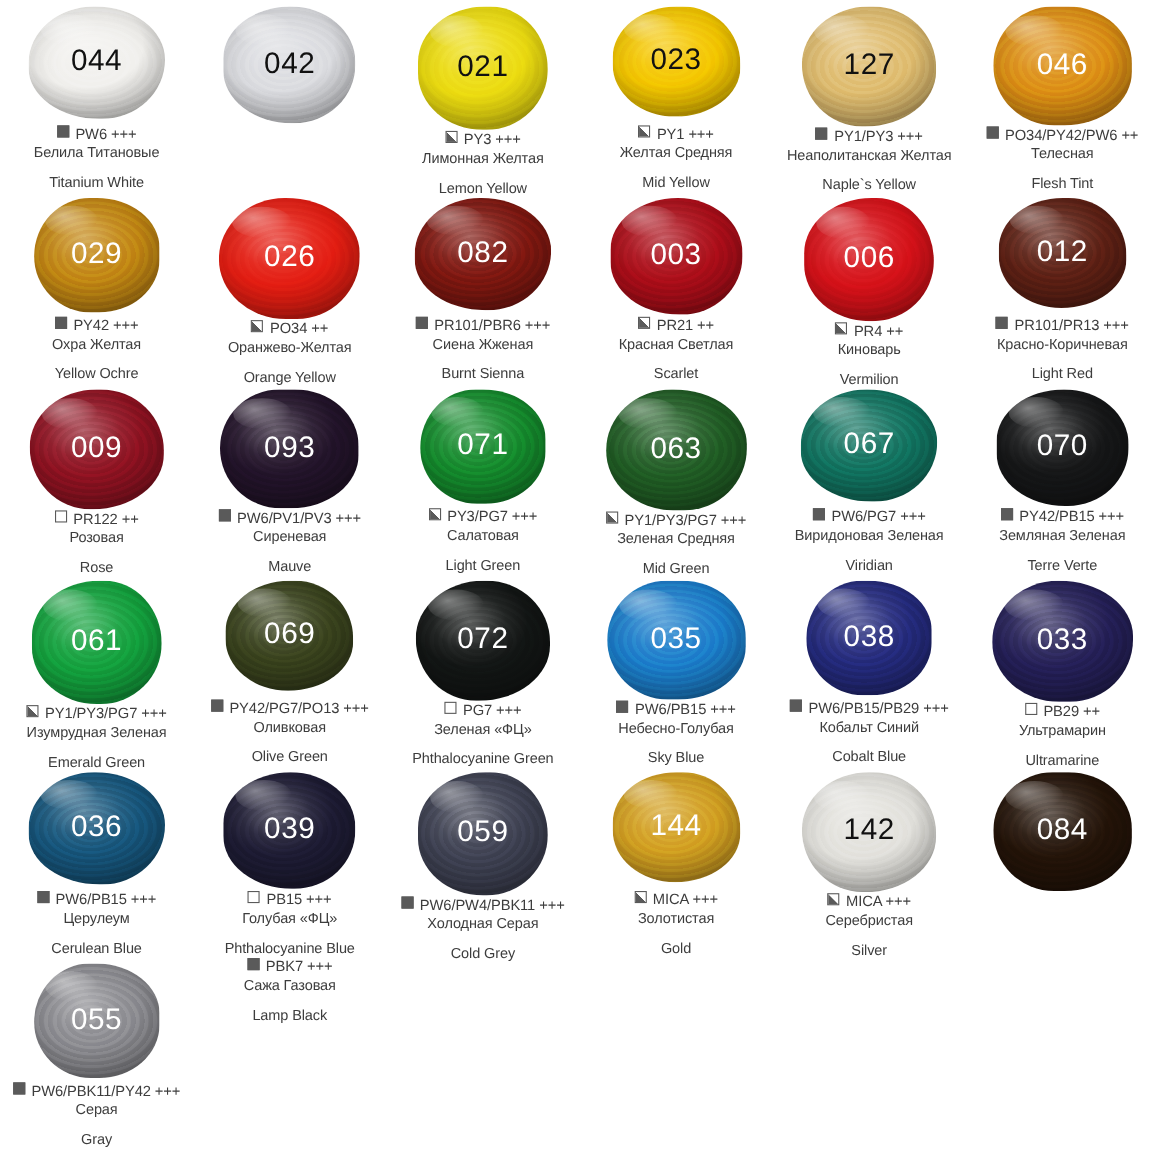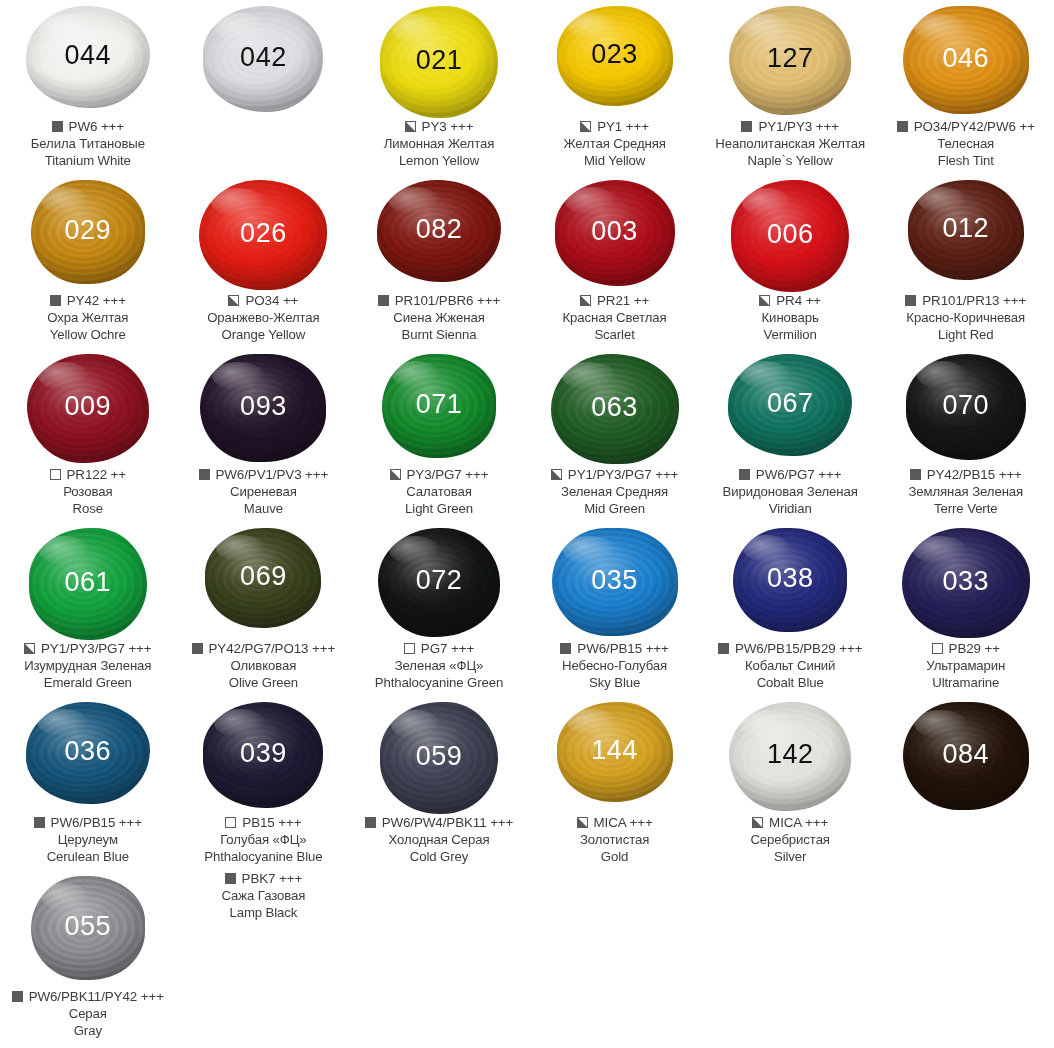--- a/index.html
+++ b/index.html
@@ -100,21 +100,20 @@
 
   
   .caption {
     width: 175.6px;
     text-align: center;
     line-height: 1.18;
     margin-top: 1px;
   }
   .pigline {
     display: flex;
-    align-items: center;
     justify-content: center;
     gap: 6px;
     font-size: 13.4px;
     color: #3d3d3d;
     white-space: nowrap;
     letter-spacing: -0.1px;
   }
   .pigline .pig { font-size: 13.4px; }
 
   .marker {
@@ -136,21 +135,21 @@
   .name-ru {
     font-size: 13.2px;
     color: #3d3d3d;
     margin-top: 1px;
     white-space: nowrap;
     letter-spacing: -0.1px;
   }
   .name-en {
     font-size: 13.2px;
     color: #3d3d3d;
-    margin-top: 2px;
+    margin-top: 12px;
     white-space: nowrap;
     letter-spacing: -0.1px;
   }
 </style>
 </head>
 <body>
 
 <div id="chart">
     <div class="row">
       <div class="swatch-cell">

